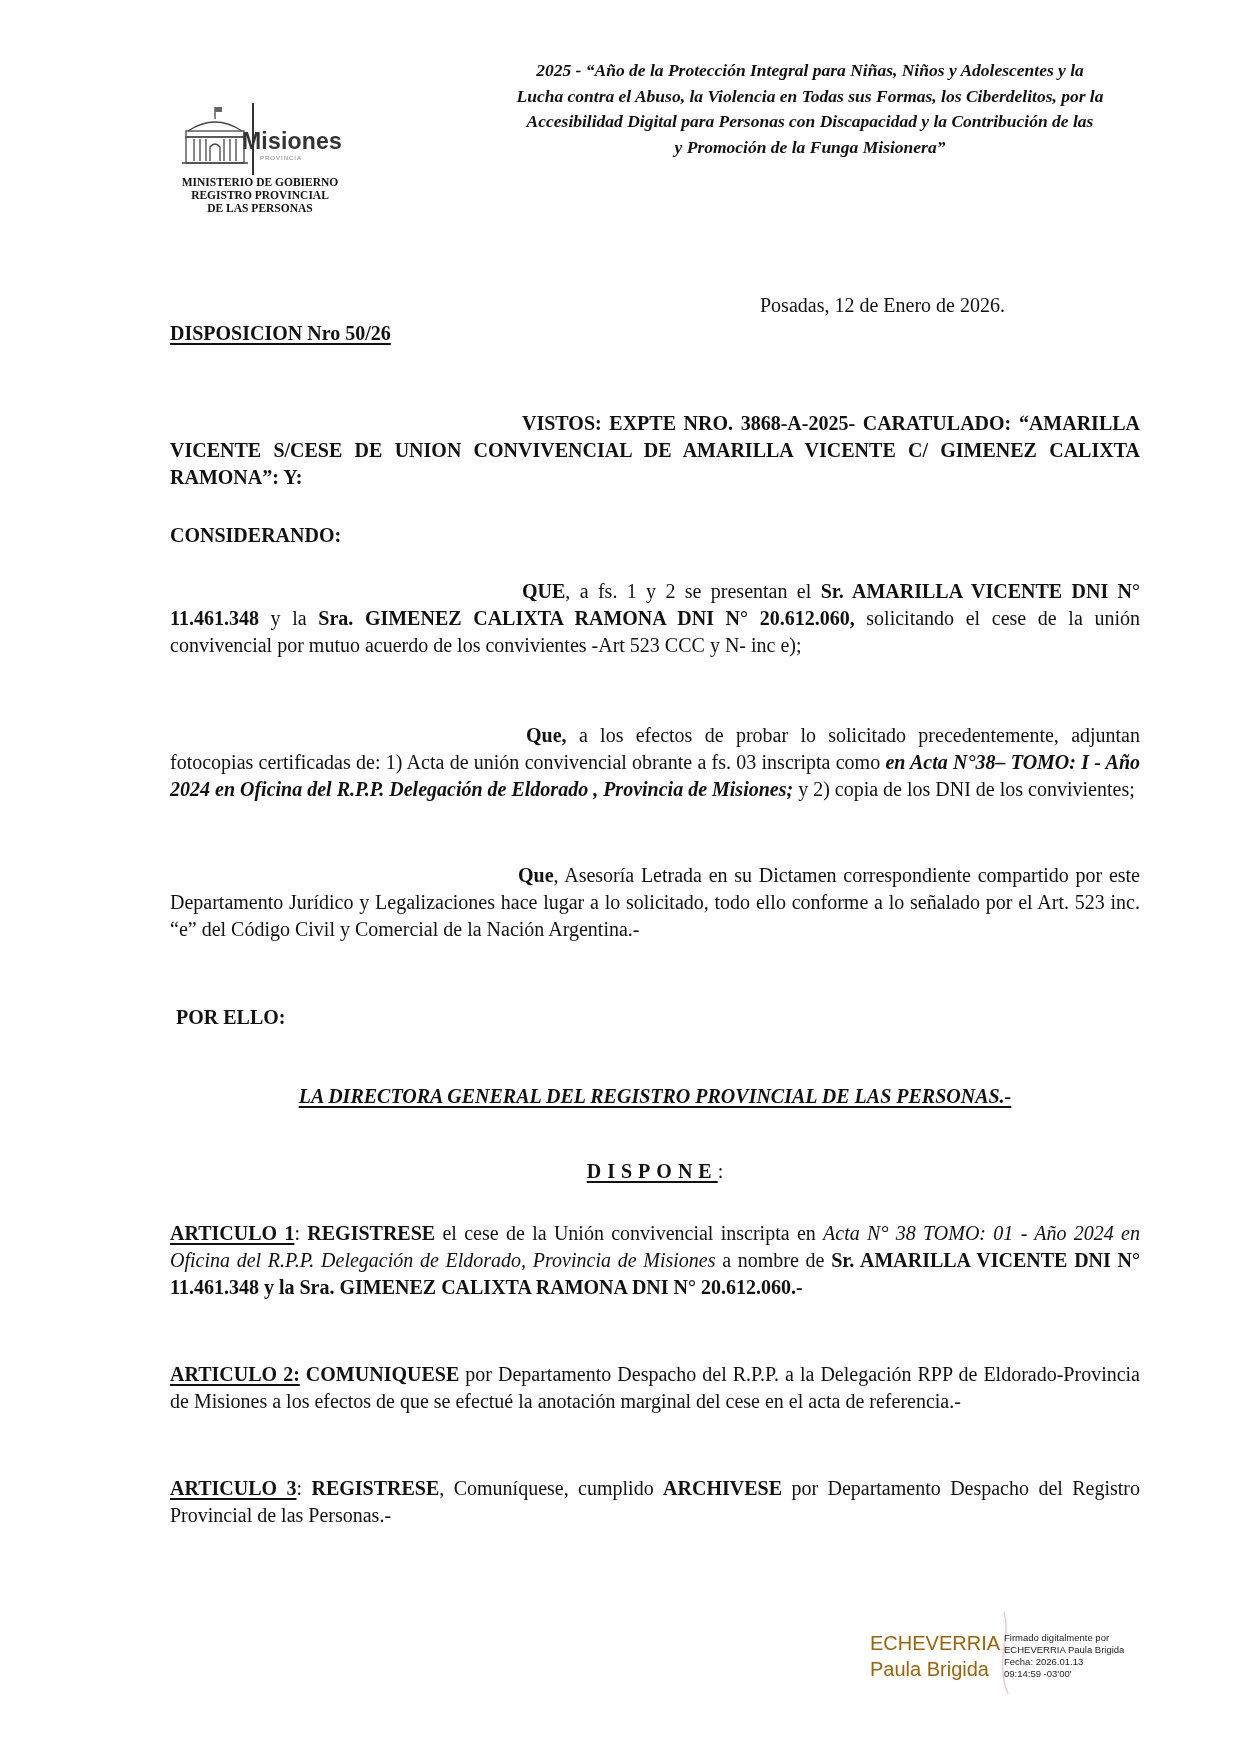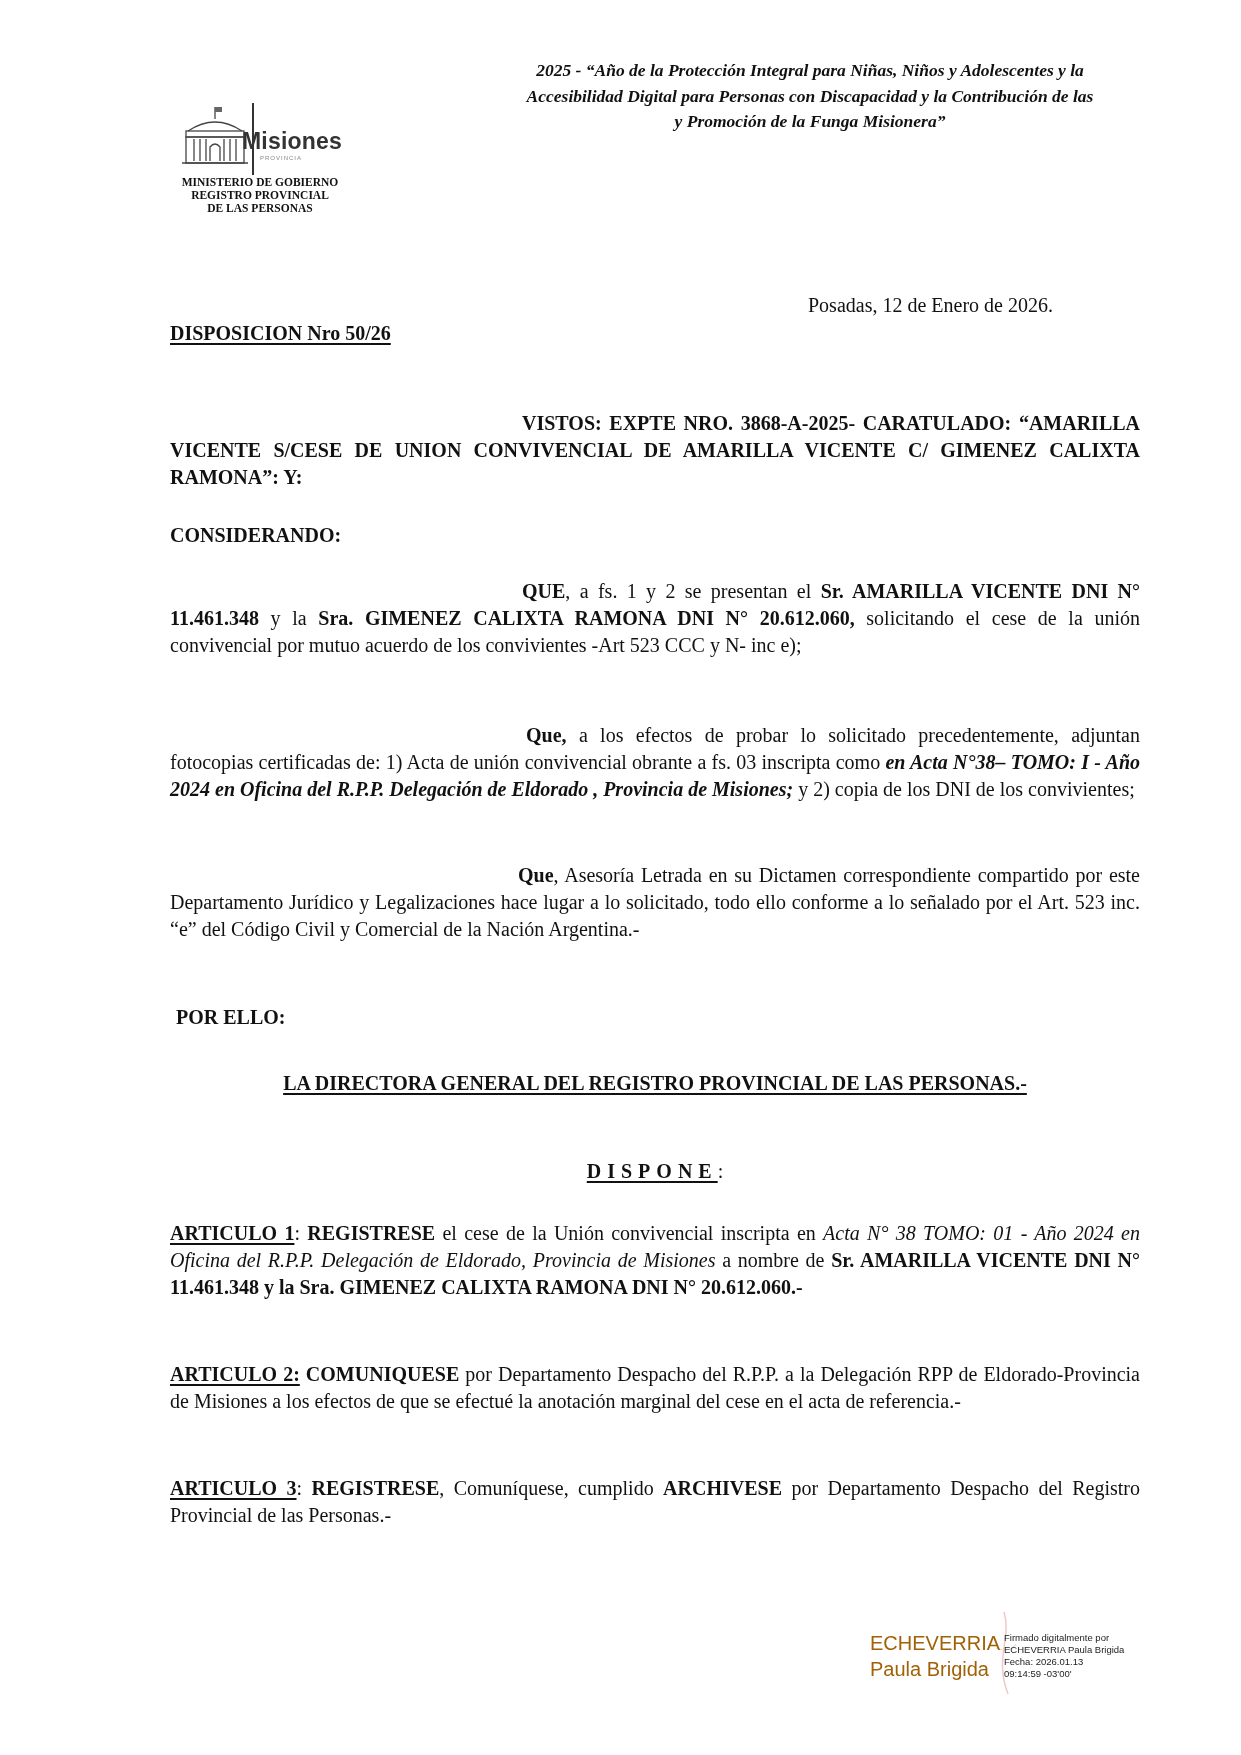--- a/index.html
+++ b/index.html
@@ -13,21 +13,21 @@
   
   #logo { left: 180px; top: 103px; width: 200px; height: 68px; }
   #logo-text { left: 242px; top: 128px; font-family: "Liberation Sans", sans-serif; font-weight: bold; font-size: 23px; color: #333; letter-spacing: 0.2px; }
   #logo-sub { left: 260px; top: 155px; font-family: "Liberation Sans", sans-serif; font-size: 6px; color: #888; letter-spacing: 1px; }
   #logo-divider { left: 252px; top: 103px; width: 2px; height: 72px; background: #333; }
   #ministry { left: 160px; top: 176px; width: 200px; text-align: center; font-size: 11.5px; line-height: 13px; font-weight: bold; }
 
   
   #motto { left: 460px; top: 58px; width: 700px; text-align: center; font-size: 17.5px; line-height: 25.5px; font-weight: bold; font-style: italic; }
 
-  #place-date { left: 808px; top: 294px; font-size: 20px; }
+  #place-date { left: 760px; top: 294px; font-size: 20px; }
   #disposicion { left: 170px; top: 322px; font-size: 20px; font-weight: bold; text-decoration: underline; text-underline-offset: 3px; }
 
   .para { left: 170px; width: 970px; font-size: 20px; line-height: 27px; text-align: justify; }
   .indent { display: inline-block; }
 
   #vistos { top: 410px; }
   #considerando { top: 522px; font-weight: bold; }
   #que1 { top: 578px; }
   #que2 { top: 722px; }
   #que3 { top: 862px; }
@@ -68,20 +68,21 @@
 <div id="logo-text" class="abs">Misiones</div>
 <div id="logo-sub" class="abs">PROVINCIA</div>
 <div id="ministry" class="abs">
   <div>MINISTERIO DE GOBIERNO</div>
   <div>REGISTRO PROVINCIAL</div>
   <div>DE LAS PERSONAS</div>
 </div>
 
 <div id="motto" class="abs">
   <div>2025 - “Año de la Protección Integral para Niñas, Niños y Adolescentes y la</div>
+  <div>Lucha contra el Abuso, la Violencia en Todas sus Formas, los Ciberdelitos, por la</div>
   <div>Accesibilidad Digital para Personas con Discapacidad y la Contribución de las</div>
   <div>y Promoción de la Funga Misionera”</div>
 </div>
 
 <div id="place-date" class="abs">Posadas, 12 de Enero de 2026.</div>
 <div id="disposicion" class="abs">DISPOSICION Nro 50/26</div>
 
 <div id="vistos" class="abs para b">
   <span class="indent" style="width:352px"></span><span>VISTOS: EXPTE NRO. 3868-A-2025- CARATULADO:</span>
   <span>“AMARILLA VICENTE S/CESE DE UNION CONVIVENCIAL DE AMARILLA VICENTE C/ GIMENEZ CALIXTA RAMONA”: Y:</span>
@@ -97,21 +98,21 @@
   <span class="indent" style="width:356px"></span><b>Que,</b><span> a los efectos de probar lo solicitado precedentemente, adjuntan fotocopias certificadas de: 1) Acta de unión convivencial obrante a fs. 03 inscripta como </span><b><i>en Acta N°38– TOMO: I - Año 2024 en Oficina del R.P.P. Delegación de Eldorado , Provincia de Misiones;</i></b><span> y 2) copia de los DNI de los convivientes;</span>
 </div>
 
 <div id="que3" class="abs para">
   <span class="indent" style="width:348px"></span><b>Que</b><span>, Asesoría Letrada en su Dictamen correspondiente compartido por este Departamento Jurídico y Legalizaciones hace lugar a lo solicitado, todo ello conforme a lo señalado por el Art. 523 inc. “e” del Código Civil y Comercial de la Nación Argentina.-</span>
 </div>
 
 <div id="porello" class="abs">POR ELLO:</div>
 
 <div id="directora" class="abs">
-  <div style="width:780px;margin:2px auto;">LA DIRECTORA GENERAL DEL REGISTRO PROVINCIAL DE LAS PERSONAS.-</div>
+  <div style="width:780px;margin:15px auto;font-style:italic;">LA DIRECTORA GENERAL DEL REGISTRO PROVINCIAL DE LAS PERSONAS.-</div>
 </div>
 
 <div id="dispone" class="abs">
   <span class="t">DISPONE</span><span style="font-weight:normal">:</span>
 </div>
 
 <div id="art1" class="abs para">
   <b class="u">ARTICULO 1</b><span>: </span><b>REGISTRESE</b><span> el cese de la Unión convivencial inscripta en </span><i>Acta N° 38 TOMO: 01 - Año 2024 en Oficina del R.P.P. Delegación de Eldorado, Provincia de Misiones</i><span>  a nombre de </span><b>Sr. AMARILLA VICENTE DNI N° 11.461.348 y la Sra. GIMENEZ CALIXTA RAMONA DNI N° 20.612.060.-</b>
 </div>
 

